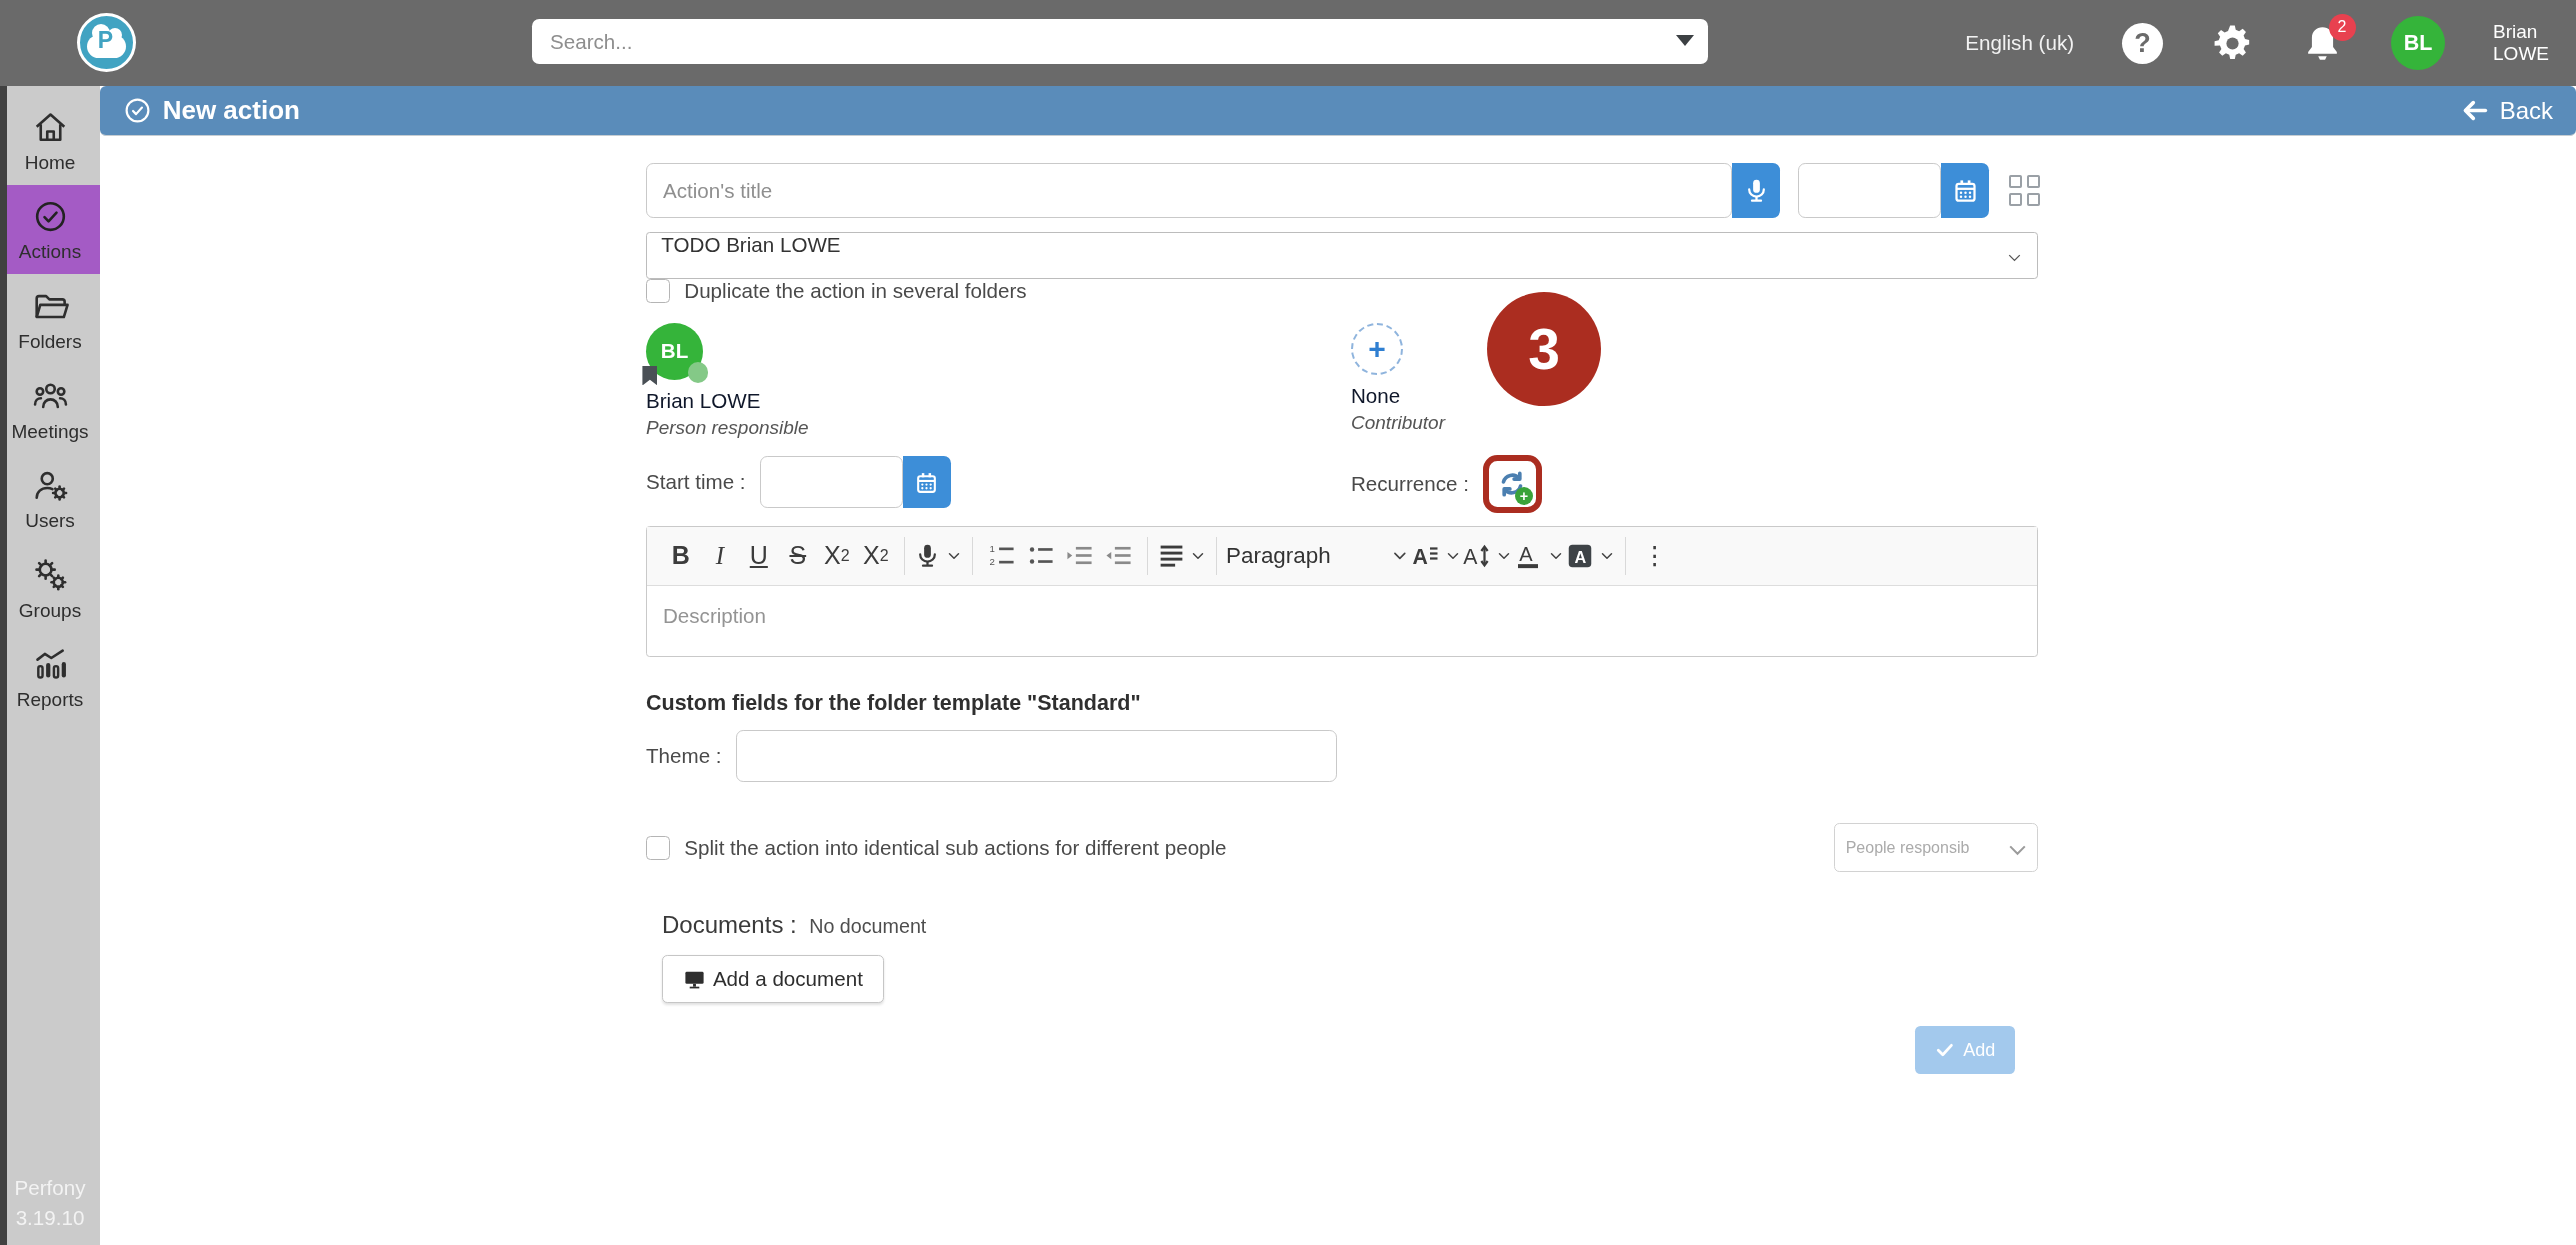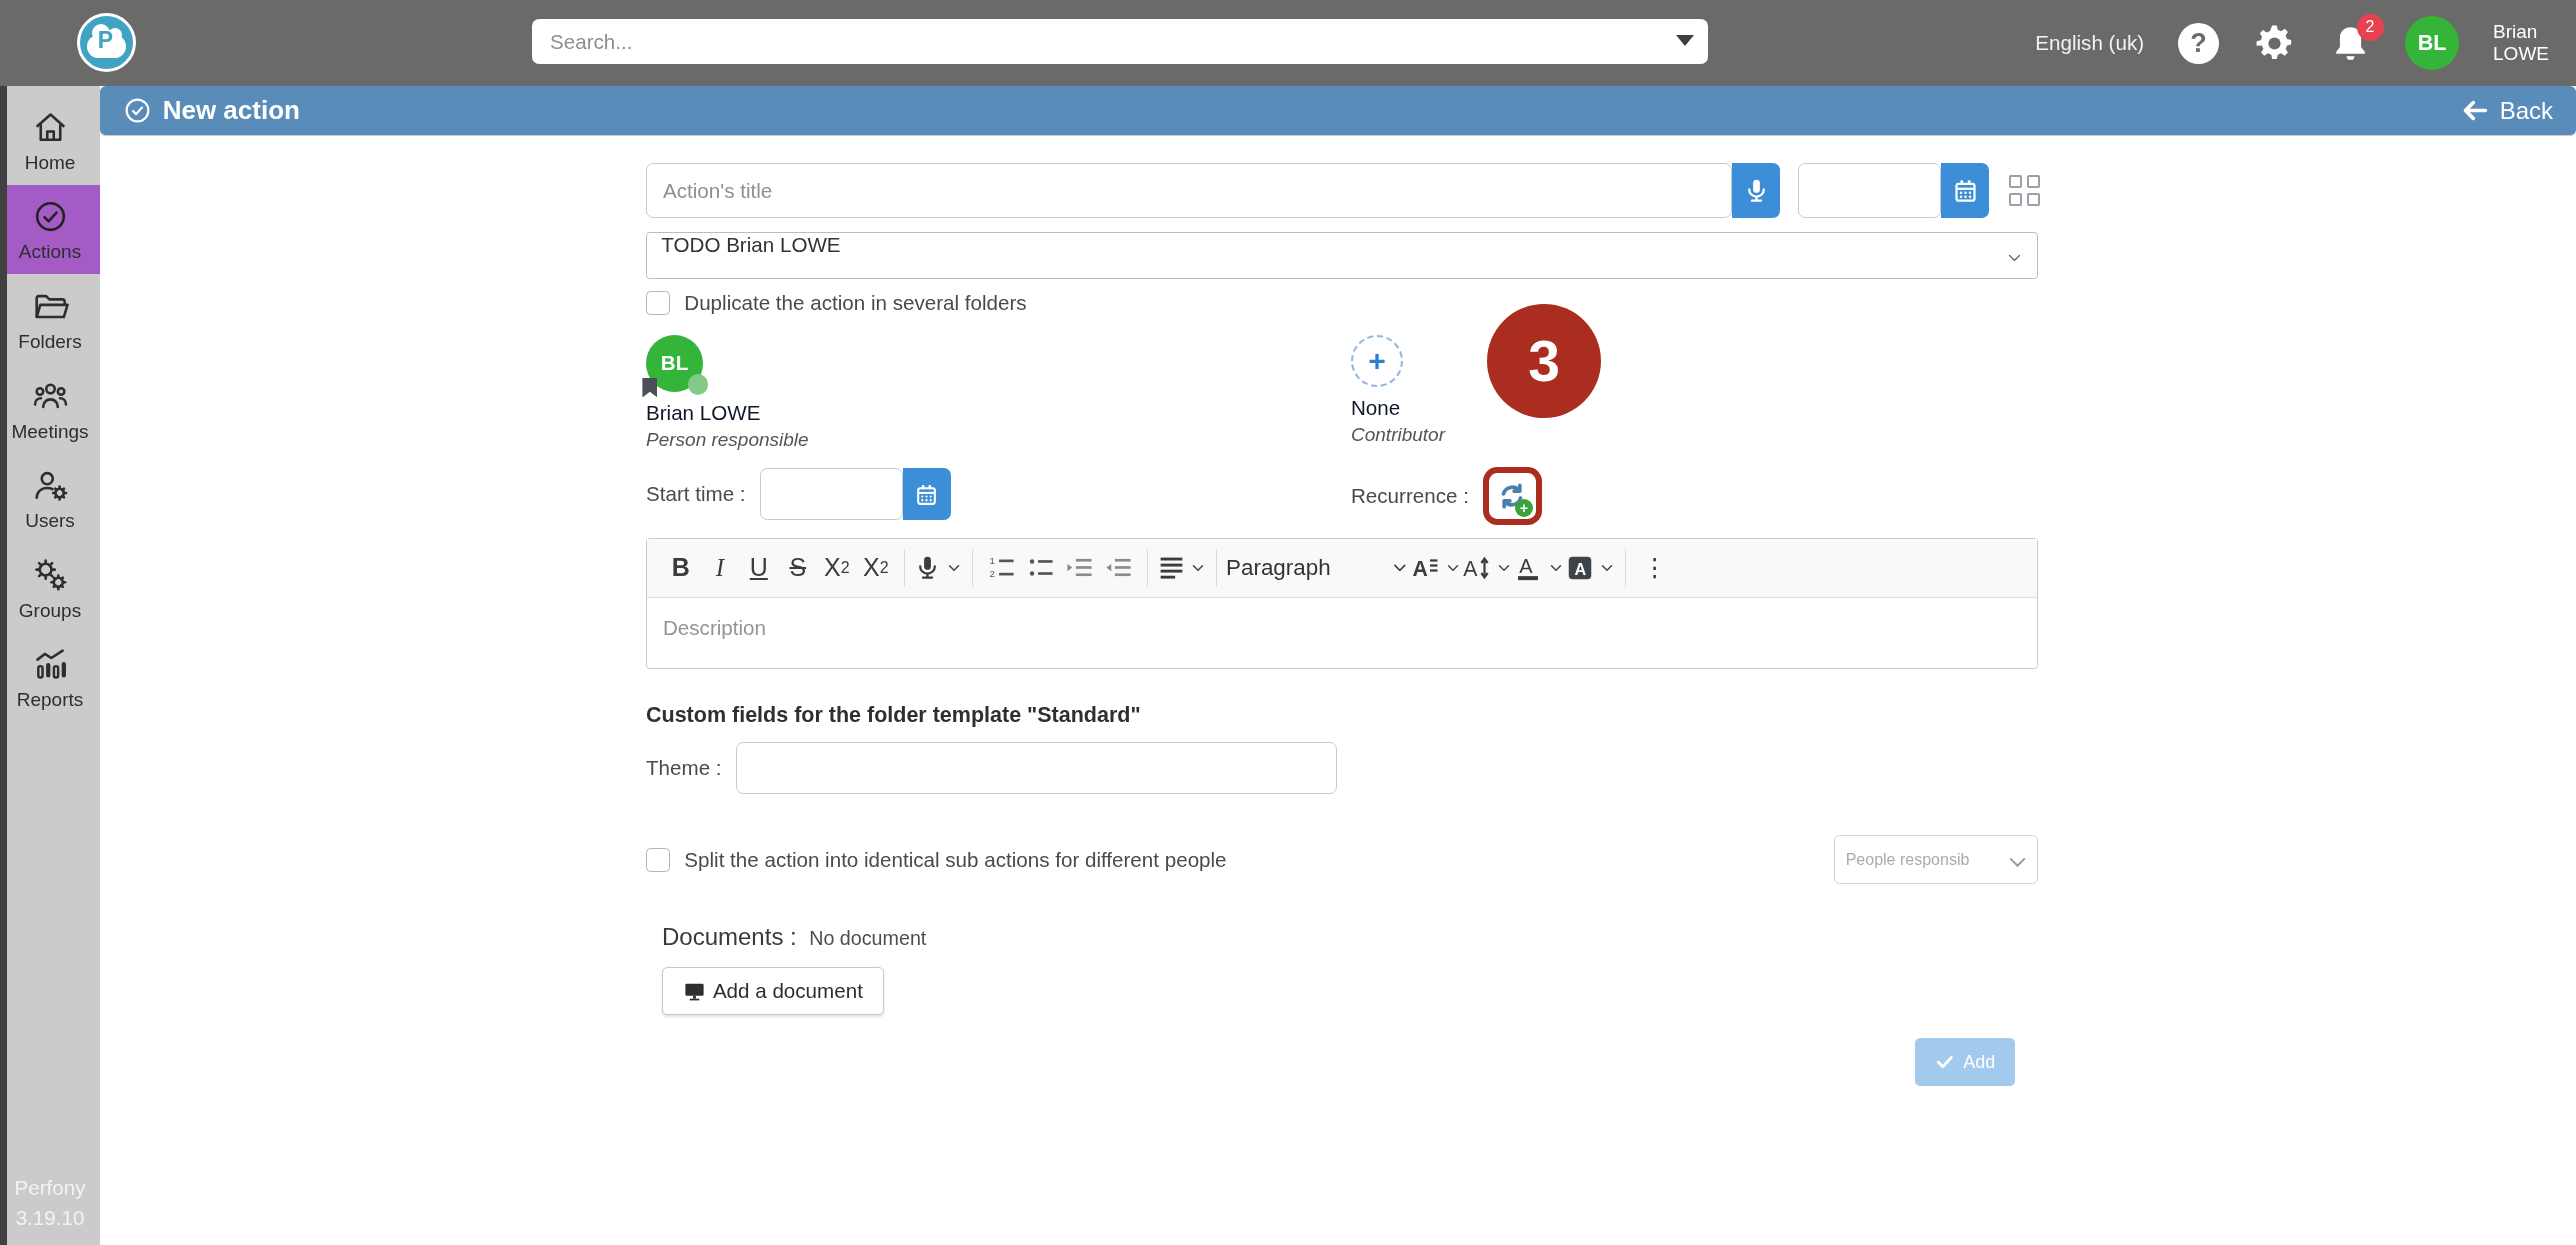--- a/index.html
+++ b/index.html
@@ -17,21 +17,21 @@
   .topbar{position:absolute;left:0;top:0;width:2576px;height:86px;background:var(--topbar);display:flex;align-items:center;}
   .logo{position:absolute;left:77px;top:13.4px;width:59px;height:59px;border-radius:50%;background:var(--teal);border:3.6px solid #fff;display:flex;align-items:center;justify-content:center;cursor:pointer;}
   .cloud{position:relative;width:39px;height:23px;background:#fff;border-radius:11.6px;margin-top:7.2px;}
   .cloud:before{content:"";position:absolute;left:4.5px;top:-10.7px;width:18px;height:18px;background:#fff;border-radius:50%;}
   .cloud:after{content:"";position:absolute;right:3.6px;top:-7.2px;width:14.3px;height:14.3px;background:#fff;border-radius:50%;}
   .cloud .p{position:absolute;left:10.7px;top:-8px;font-weight:bold;font-size:23px;color:var(--teal);z-index:2;}
   .search-wrap{position:absolute;left:532px;top:19px;width:1176px;height:45px;}
   .search-wrap input{width:100%;height:100%;border:none;border-radius:7.2px;padding:0 48px 0 18px;font-size:20.6px;color:#333;outline:none;font-family:inherit;}
   .search-wrap input::placeholder{color:#8e8e8e;}
   .search-caret{position:absolute;right:14.3px;top:16px;width:0;height:0;border-left:9.8px solid transparent;border-right:9.8px solid transparent;border-top:11.6px solid #3c4043;}
-  .tb-right{position:absolute;right:0;top:0;height:86px;display:flex;align-items:center;gap:34px;padding-right:27px;color:#fff;}
+  .tb-right{position:absolute;right:0;top:0;height:86px;display:flex;align-items:center;gap:48px;padding-right:27px;color:#fff;}
   .lang{font-size:20.6px;color:#f2f2f2;cursor:pointer;}
   .help-circle{width:41px;height:41px;border-radius:50%;background:#fff;color:var(--topbar);display:flex;align-items:center;justify-content:center;font-weight:bold;font-size:27px;cursor:pointer;}
   .icon-btn{cursor:pointer;position:relative;}
   .badge{position:absolute;top:-9px;right:-12.5px;min-width:27px;height:27px;border-radius:13.4px;background:var(--notif);color:#fff;font-size:16px;display:flex;align-items:center;justify-content:center;padding:0 6.3px;}
   .avatar{width:54px;height:54px;border-radius:50%;background:var(--green);color:#fff;font-weight:bold;font-size:21.5px;display:flex;align-items:center;justify-content:center;cursor:pointer;}
   .me-name{font-size:19px;line-height:22.4px;color:#fff;}
   
   .sidebar{position:absolute;left:0;top:86px;width:100px;height:1159px;background:var(--sidebar);}
   .sidebar:before{content:"";position:absolute;left:0;top:0;width:7.2px;height:100%;background:var(--sidebar-strip);}
   .side-item{width:100%;padding:12.5px 0 10.7px;display:flex;flex-direction:column;align-items:center;gap:5.4px;color:#2e2e2e;cursor:pointer;}
@@ -51,21 +51,21 @@
   .grp{display:flex;}
   input.txt{border:1.8px solid var(--line);border-radius:7.2px;font-size:20.6px;color:#333;padding:0 16px;outline:none;font-family:inherit;background:#fff;}
   input.txt::placeholder{color:#8f8f8f;}
   .title-input{width:1086px;height:55px;border-radius:7.2px 0 0 7.2px;border-right:none;}
   .sq-btn{width:48px;height:55px;background:var(--btn-blue);border:none;border-radius:0 7.2px 7.2px 0;display:flex;align-items:center;justify-content:center;cursor:pointer;}
   .date-input{width:143px;height:55px;border-radius:7.2px 0 0 7.2px;border-right:none;}
   .grid-icon{margin-left:19.7px;display:grid;grid-template-columns:13.4px 13.4px;grid-gap:4.5px;cursor:pointer;}
   .grid-icon i{width:13.4px;height:13.4px;border:2.7px solid #9aa0a6;border-radius:1.8px;}
   .select{position:relative;margin-top:14.3px;height:47px;border:1.8px solid #bcbcbc;border-radius:3.6px;display:flex;align-items:flex-start;padding:0 41px 0 14.3px;font-size:20.6px;color:#333;cursor:pointer;background:#fff;}
   .select .chev{position:absolute;right:10.7px;top:12.5px;color:#555;}
-  .check-row{margin-top:12px;display:flex;align-items:center;gap:14.3px;font-size:20.6px;color:var(--label);}
+  .check-row{margin-top:0;display:flex;align-items:center;gap:14.3px;font-size:20.6px;color:var(--label);}
   .cbx{width:24px;height:24px;border:1.8px solid #b5b5b5;border-radius:4.5px;background:#fff;cursor:pointer;flex:none;}
   
   .people{position:relative;margin-top:19.7px;height:114px;}
   .p-col{position:absolute;top:0;}
   .p-col.c1{left:0;}
   .p-col.c2{left:705px;}
   .av-big{position:relative;width:57px;height:57px;border-radius:50%;background:var(--green);color:#fff;font-weight:bold;font-size:20.6px;display:flex;align-items:center;justify-content:center;cursor:pointer;}
   .flag{position:absolute;left:-3.6px;bottom:-5.4px;width:15px;height:19.7px;background:#4a5056;clip-path:polygon(0 0,100% 0,100% 100%,50% 72%,0 100%);}
   .dot{position:absolute;right:-5.4px;bottom:-2.7px;width:20.6px;height:20.6px;border-radius:50%;background:var(--green-lt);}
   .p-name{margin-top:9px;font-size:20.6px;color:#0f172a;}

